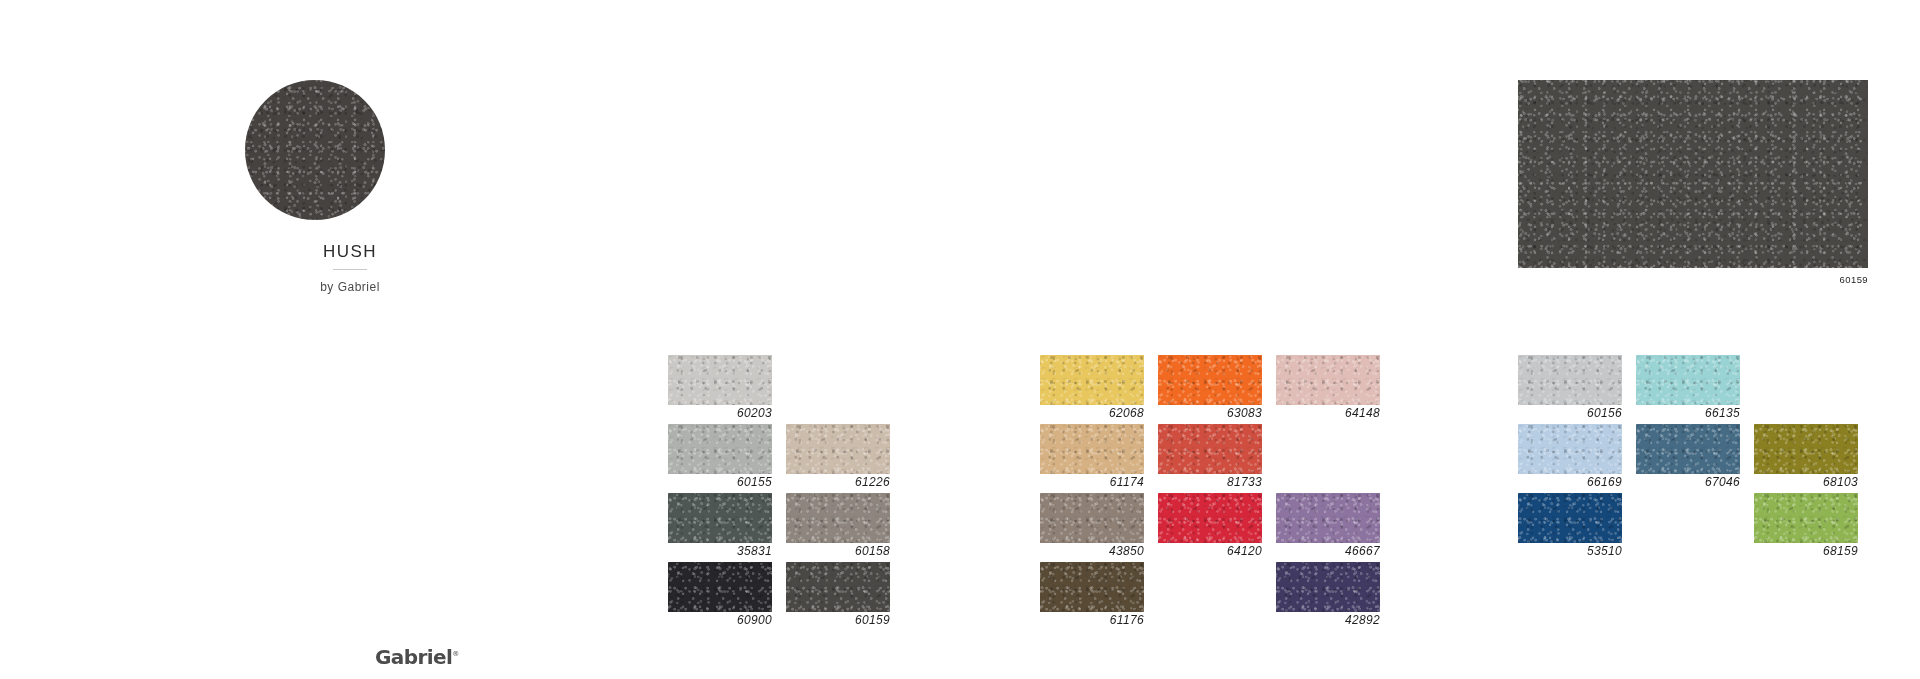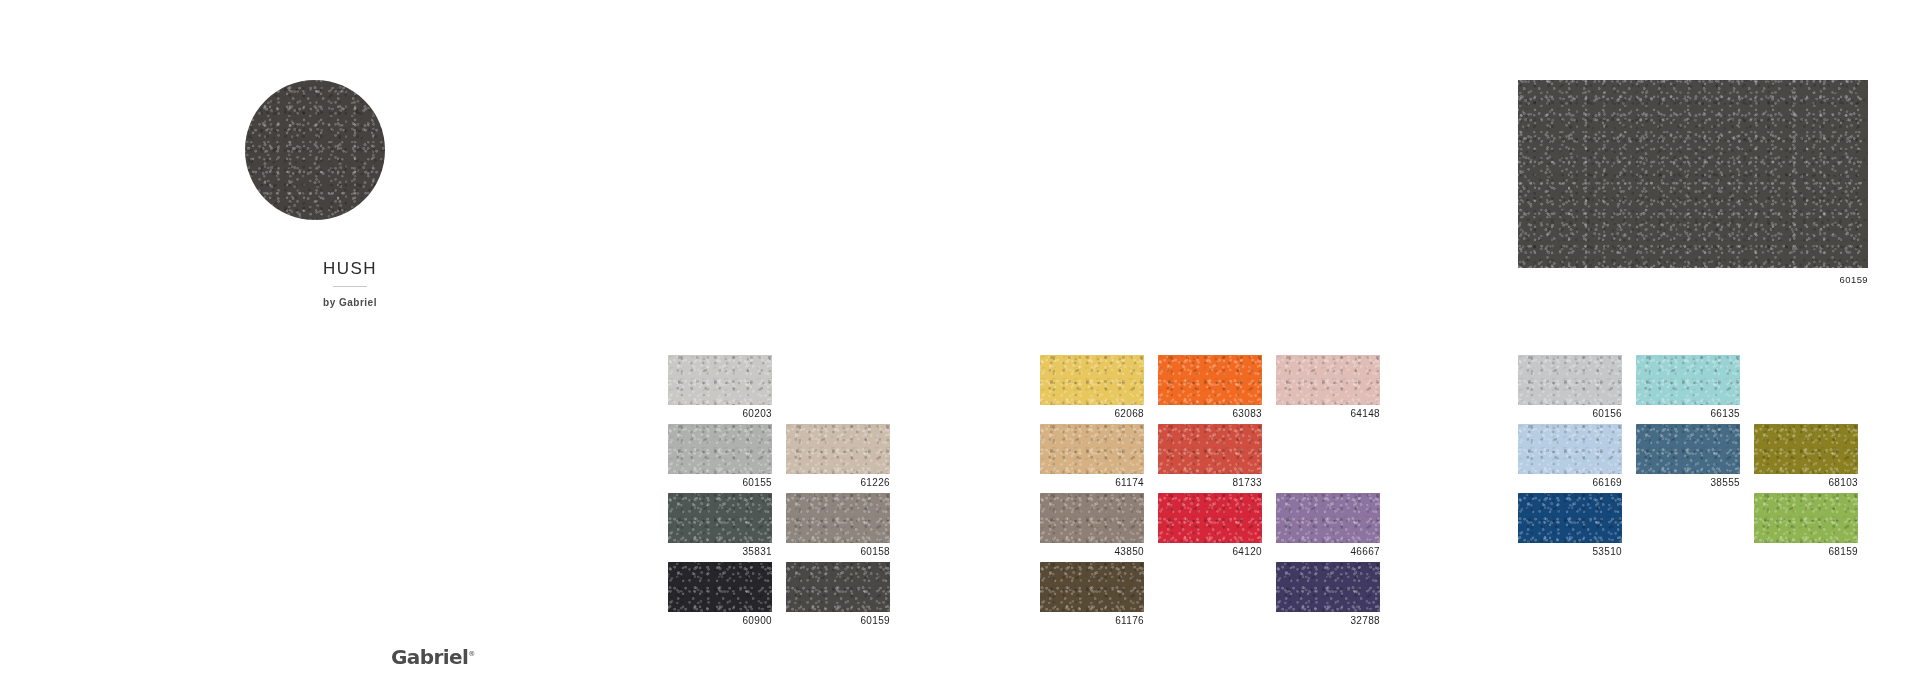--- a/index.html
+++ b/index.html
@@ -48,31 +48,31 @@
     mix-blend-mode:multiply;opacity:.8;
   }
 
   
   .brand-block{position:absolute;left:240px;top:80px;width:220px;}
   .hero-circle{
     width:140px;height:140px;border-radius:50%;
     margin-left:5px;
   }
   .brand-title{
-    margin-top:40px;text-align:center;
+    margin-top:23px;text-align:center;
     font-size:17px;letter-spacing:1.4px;color:#2b2b2b;font-weight:400;
     line-height:1;
   }
   .brand-rule{
     width:34px;height:1px;background:#c9c9c9;
     margin:9px auto 0;
   }
   .brand-sub{
     margin-top:10px;text-align:center;
-    font-size:10px;letter-spacing:.5px;color:#4a4a4a;font-weight:700;
+    font-size:12px;letter-spacing:.5px;color:#4a4a4a;font-weight:400;
   }
 
   
   .hero-rect-wrap{position:absolute;left:1518px;top:80px;width:350px;}
   .hero-rect{width:350px;height:188px;}
   .hero-label{
     margin-top:6px;text-align:right;
     font-size:9.5px;letter-spacing:.4px;color:#1f1f1f;
   }
 
@@ -83,27 +83,27 @@
   .swatch-grid.g3{left:1518px;}
 
   .row{display:flex;height:69px;}
   .cell{width:104px;margin-right:14px;}
   .cell:last-child{margin-right:0;}
   .chip{width:104px;height:50px;}
   .chip.empty{background:transparent;}
   .chip.empty::before,.chip.empty::after{display:none;}
   .chip-label{
     margin-top:3px;text-align:right;
-    font-size:10px;letter-spacing:.35px;color:#1f1f1f;
-    height:11px;line-height:11px;
+    font-size:12px;letter-spacing:.35px;color:#1f1f1f;
+    height:11px;line-height:11px;font-style:italic;
   }
 
   
   .logo{
-    position:absolute;left:391px;top:645px;
+    position:absolute;left:375px;top:645px;
     font-size:20px;font-weight:700;letter-spacing:-.6px;
     color:#4c4c4c;font-family:"DejaVu Sans",sans-serif;
   }
   .logo sup{font-size:7px;vertical-align:super;font-weight:400;}
 </style>
 </head>
 <body>
 
 <div class="page">
 
@@ -208,21 +208,21 @@
         <div class="cell">
           <div class="chip felt" style="background: rgb(88, 74, 53);"></div>
           <div class="chip-label">61176</div>
         </div>
         <div class="cell">
           <div class="chip empty"></div>
           <div class="chip-label"></div>
         </div>
         <div class="cell">
           <div class="chip felt" style="background: rgb(64, 58, 99);"></div>
-          <div class="chip-label">32788</div>
+          <div class="chip-label">42892</div>
         </div>
       </div>
     </div>
   <div class="swatch-grid g3">
       <div class="row">
         <div class="cell">
           <div class="chip felt" style="background: rgb(197, 199, 200);"></div>
           <div class="chip-label">60156</div>
         </div>
         <div class="cell">
@@ -230,21 +230,21 @@
           <div class="chip-label">66135</div>
         </div>
       </div>
       <div class="row">
         <div class="cell">
           <div class="chip felt" style="background: rgb(182, 205, 228);"></div>
           <div class="chip-label">66169</div>
         </div>
         <div class="cell">
           <div class="chip felt" style="background: rgb(69, 107, 133);"></div>
-          <div class="chip-label">38555</div>
+          <div class="chip-label">67046</div>
         </div>
         <div class="cell">
           <div class="chip felt" style="background: rgb(138, 127, 33);"></div>
           <div class="chip-label">68103</div>
         </div>
       </div>
       <div class="row">
         <div class="cell">
           <div class="chip felt" style="background: rgb(20, 71, 122);"></div>
           <div class="chip-label">53510</div>

